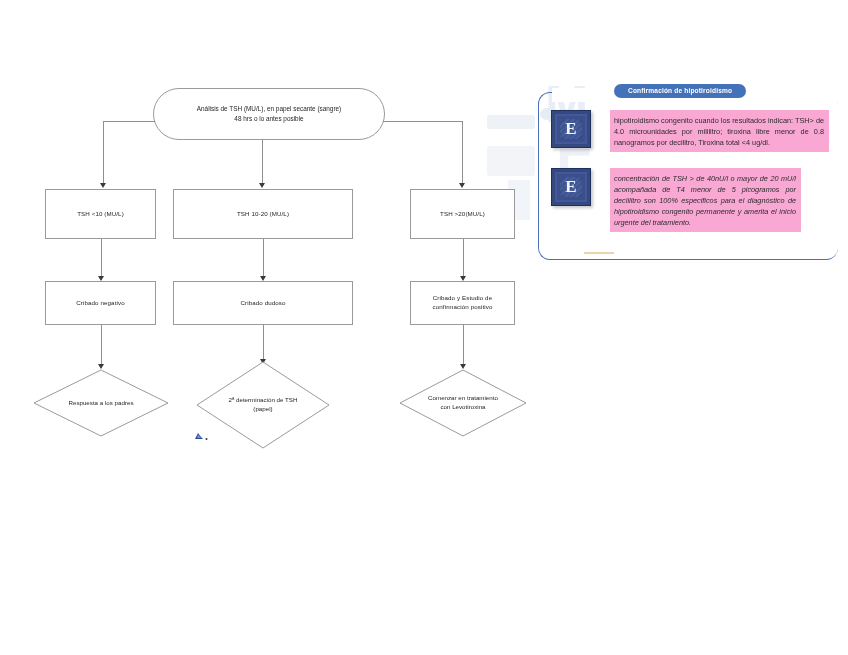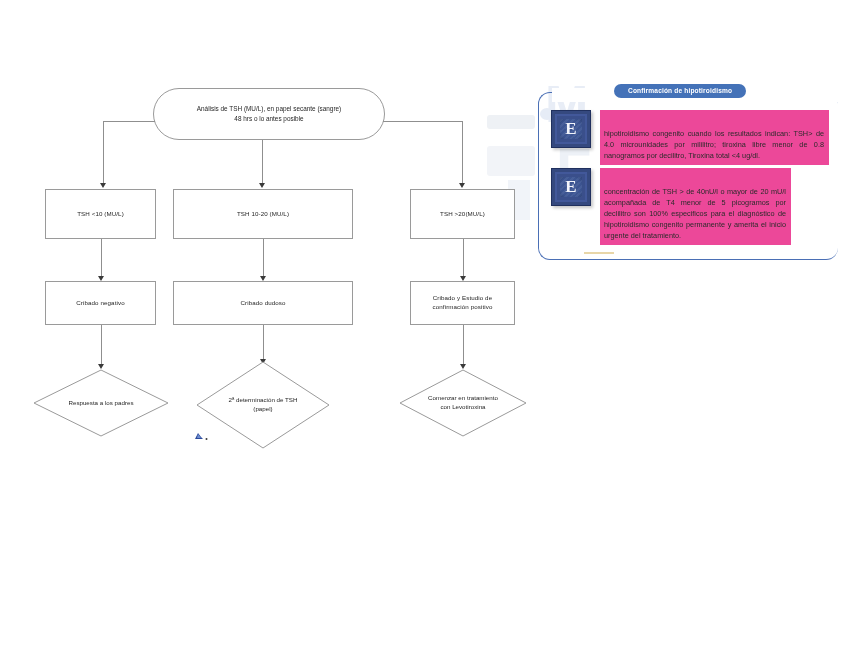--- a/index.html
+++ b/index.html
@@ -155,27 +155,27 @@
     display: flex;
     align-items: center;
     justify-content: center;
     color: #f2f4fb;
     font-size: 17px;
     font-weight: bold;
     font-family: "Liberation Serif", serif;
     box-sizing: border-box;
   }
   .e-text {
-    margin-left: 9px;
-    background: #ec4899;
+    margin-left: 19px;
+    background: #f9a8d4;
     color: #2b2b2b;
     font-size: 7.3px;
     line-height: 1.5;
     text-align: justify;
-    padding: 19px 5px 3px 4px;
+    padding: 6px 5px 3px 4px;
     box-sizing: border-box;
     font-family: "Liberation Sans", sans-serif;
   }
 
   
   .wm {
     position: absolute;
     pointer-events: none;
   }
   .wm-letter {
@@ -310,17 +310,17 @@
   <div id="panel-frame-mask"></div>
   <div id="panel-pill">Confirmación de hipotiroidismo</div>
 
   <div class="panel-row" style="left:13px; top:18px; width:278px;">
     <div class="e-badge">E</div>
     <div class="e-text" style="width:229px;">hipotiroidismo congenito cuando los resultados indican: TSH&gt; de 4.0 microunidades por mililitro; tiroxina libre menor de 0.8 nanogramos por decilitro, Tiroxina total &lt;4 ug/dl.</div>
   </div>
 
   <div class="panel-row" style="left:13px; top:76px; width:278px;">
     <div class="e-badge">E</div>
-    <div class="e-text" style="width:191px;">concentración de TSH &gt; de 40nU/l o mayor de 20 mU/l acompañada de T4 menor de 5 picogramos por declilitro son 100% especificos para el diagnóstico de hipotiroidismo congenito permanente y amerita el inicio urgente del tratamiento.</div>
+    <div class="e-text" style="width:191px;font-style:italic;">concentración de TSH &gt; de 40nU/l o mayor de 20 mU/l acompañada de T4 menor de 5 picogramos por declilitro son 100% especificos para el diagnóstico de hipotiroidismo congenito permanente y amerita el inicio urgente del tratamiento.</div>
   </div>
 
   <div style="position:absolute; left:46px; top:160px; width:30px; height:1.5px; background:#e8d6a8;"></div>
 </div>
 
 </body></html>

